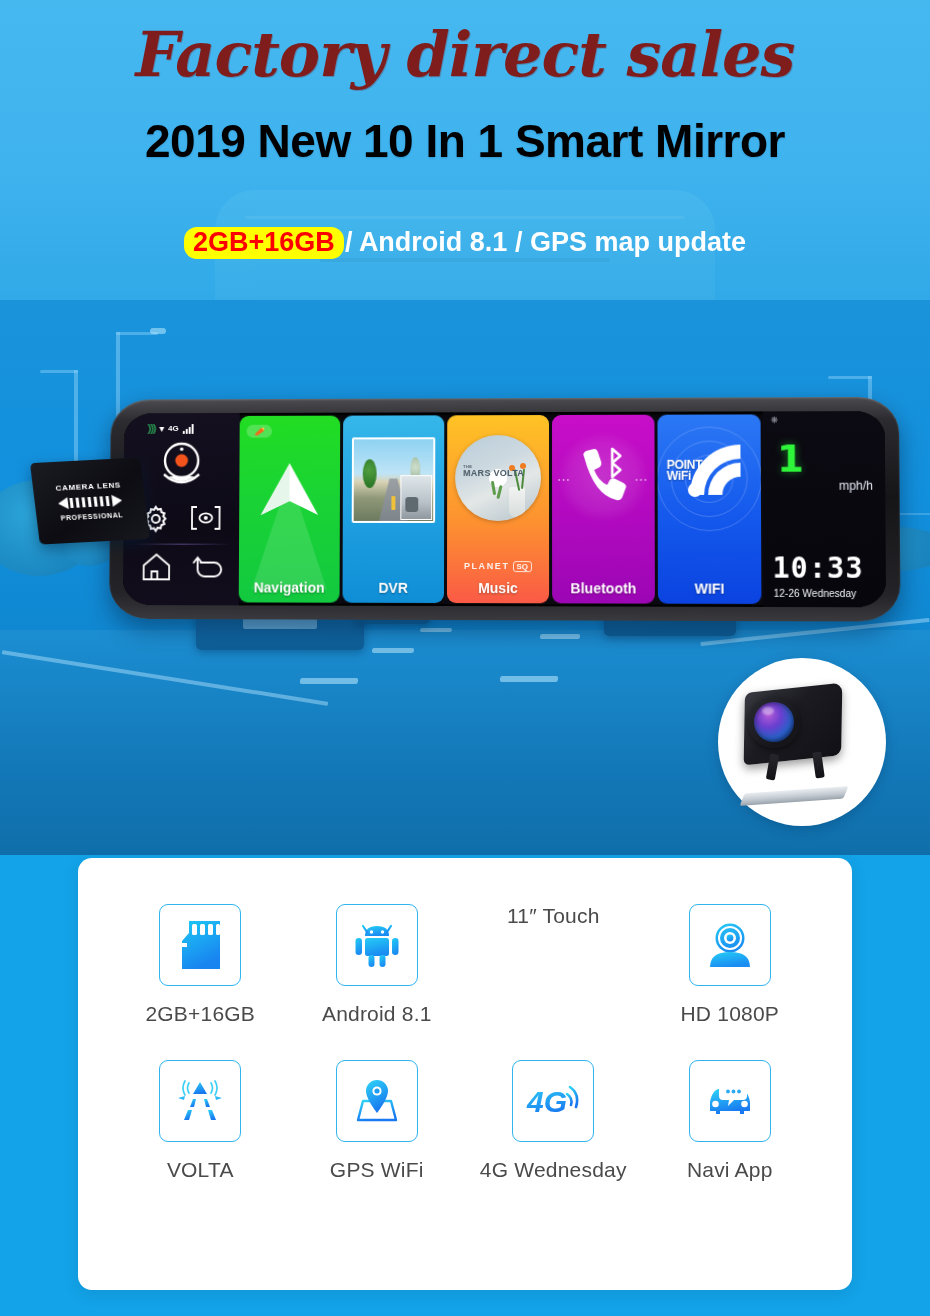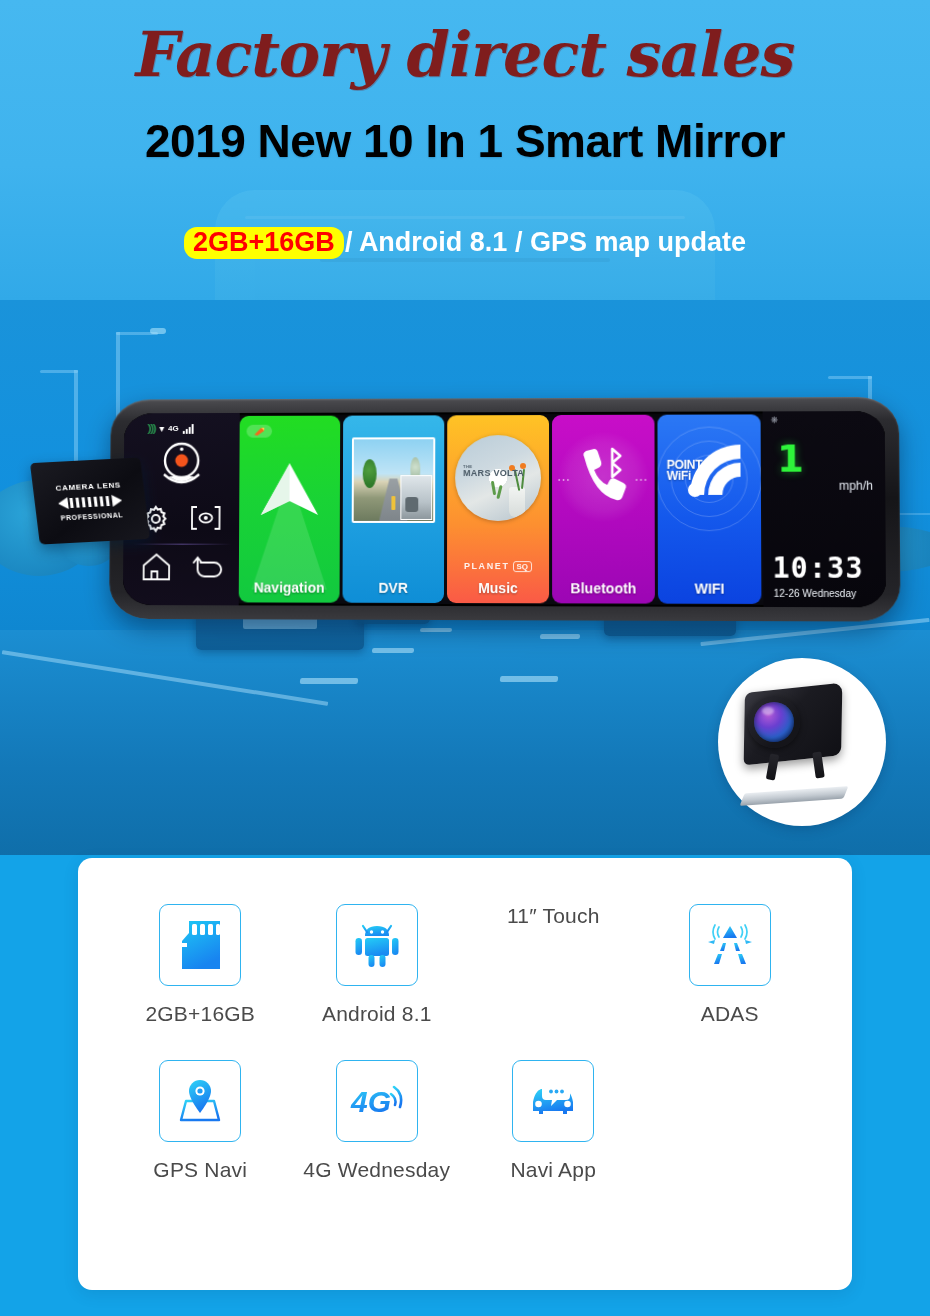--- a/index.html
+++ b/index.html
@@ -665,20 +665,38 @@
             <rect x="27.5" y="35" width="6" height="12" rx="3" fill="url(#g2)"></rect>
           </svg>
         </div>
         <div class="feat-label">Android 8.1</div>
       </div>
 
       <div class="feat">
         <div class="feat-label">11″ Touch</div>
       </div>
 
+      <div class="feat">
+        <div class="feat-box">
+          <svg width="50" height="48" viewBox="0 0 50 48">
+            <defs>
+                <linearGradient id="g4" x1="0" y1="0" x2="0.4" y2="1">
+              <stop offset="0%" stop-color="#25cdf6"></stop>
+                  <stop offset="100%" stop-color="#1a8cf2"></stop>
+                </linearGradient>
+              </defs>
+            <circle cx="25" cy="17" r="14.5" fill="url(#g4)"></circle>
+            <circle cx="25" cy="17" r="11" fill="none" stroke="#ffffff" stroke-width="2"></circle>
+            <circle cx="25" cy="17" r="6" fill="#ffffff"></circle>
+            <circle cx="25" cy="17" r="3.4" fill="url(#g4)"></circle>
+            <path d="M5 46 Q5 31 25 31 Q45 31 45 46 Z" fill="url(#g4)"></path>
+          </svg>
+        </div>
+        <div class="feat-label">HD 1080P</div>
+      </div>
 
       <div class="feat">
         <div class="feat-box">
           <svg width="52" height="48" viewBox="0 0 52 48">
             <defs>
                 <linearGradient id="g5" x1="0" y1="0" x2="0.3" y2="1">
               <stop offset="0%" stop-color="#2fd4f7"></stop>
                   <stop offset="100%" stop-color="#1878f0"></stop>
                 </linearGradient>
               </defs>
@@ -686,39 +704,39 @@
             <path d="M15 6 Q12 11 15 16 M11 4 Q7 11 11 18" fill="none" stroke="#3fd0f6" stroke-width="1.7" stroke-linecap="round"></path>
             <path d="M37 6 Q40 11 37 16 M41 4 Q45 11 41 18" fill="none" stroke="#3fd0f6" stroke-width="1.7" stroke-linecap="round"></path>
             <path d="M4 21 L11 19 L10 23 Z" fill="#2fb9f5"></path>
             <path d="M48 21 L41 19 L42 23 Z" fill="#2fb9f5"></path>
             <path d="M22 22 L20 30 L16 30 L19 22 Z" fill="url(#g5)"></path>
             <path d="M18 33 L15 43 L10 43 L14 33 Z" fill="url(#g5)"></path>
             <path d="M30 22 L32 30 L36 30 L33 22 Z" fill="url(#g5)"></path>
             <path d="M34 33 L37 43 L42 43 L38 33 Z" fill="url(#g5)"></path>
           </svg>
         </div>
-        <div class="feat-label">ADAS</div>
+        <div class="feat-label">VOLTA</div>
       </div>
 
       <div class="feat">
         <div class="feat-box">
           <svg width="52" height="48" viewBox="0 0 52 48">
             <defs>
                 <linearGradient id="g6" x1="0" y1="0" x2="0.4" y2="1">
               <stop offset="0%" stop-color="#2fd4f7"></stop>
                   <stop offset="100%" stop-color="#1878f0"></stop>
                 </linearGradient>
               </defs>
             <path d="M12 24 H40 L45 43 H7 Z" fill="none" stroke="url(#g6)" stroke-width="2.4" stroke-linejoin="round"></path>
             <path d="M26 3 A11 11 0 0 1 37 14 C37 22 26 36 26 36 C26 36 15 22 15 14 A11 11 0 0 1 26 3 Z" fill="url(#g6)"></path>
             <circle cx="26" cy="14" r="4.6" fill="#ffffff"></circle>
             <circle cx="26" cy="14" r="2.6" fill="#1f9cf3"></circle>
           </svg>
         </div>
-        <div class="feat-label">GPS Navi</div>
+        <div class="feat-label">GPS WiFi</div>
       </div>
 
       <div class="feat">
         <div class="feat-box">
           <svg width="56" height="42" viewBox="0 0 56 42">
             <defs>
                 <linearGradient id="g7" x1="0" y1="0" x2="0.3" y2="1">
               <stop offset="0%" stop-color="#2fd4f7"></stop>
                   <stop offset="100%" stop-color="#1878f0"></stop>
                 </linearGradient>

